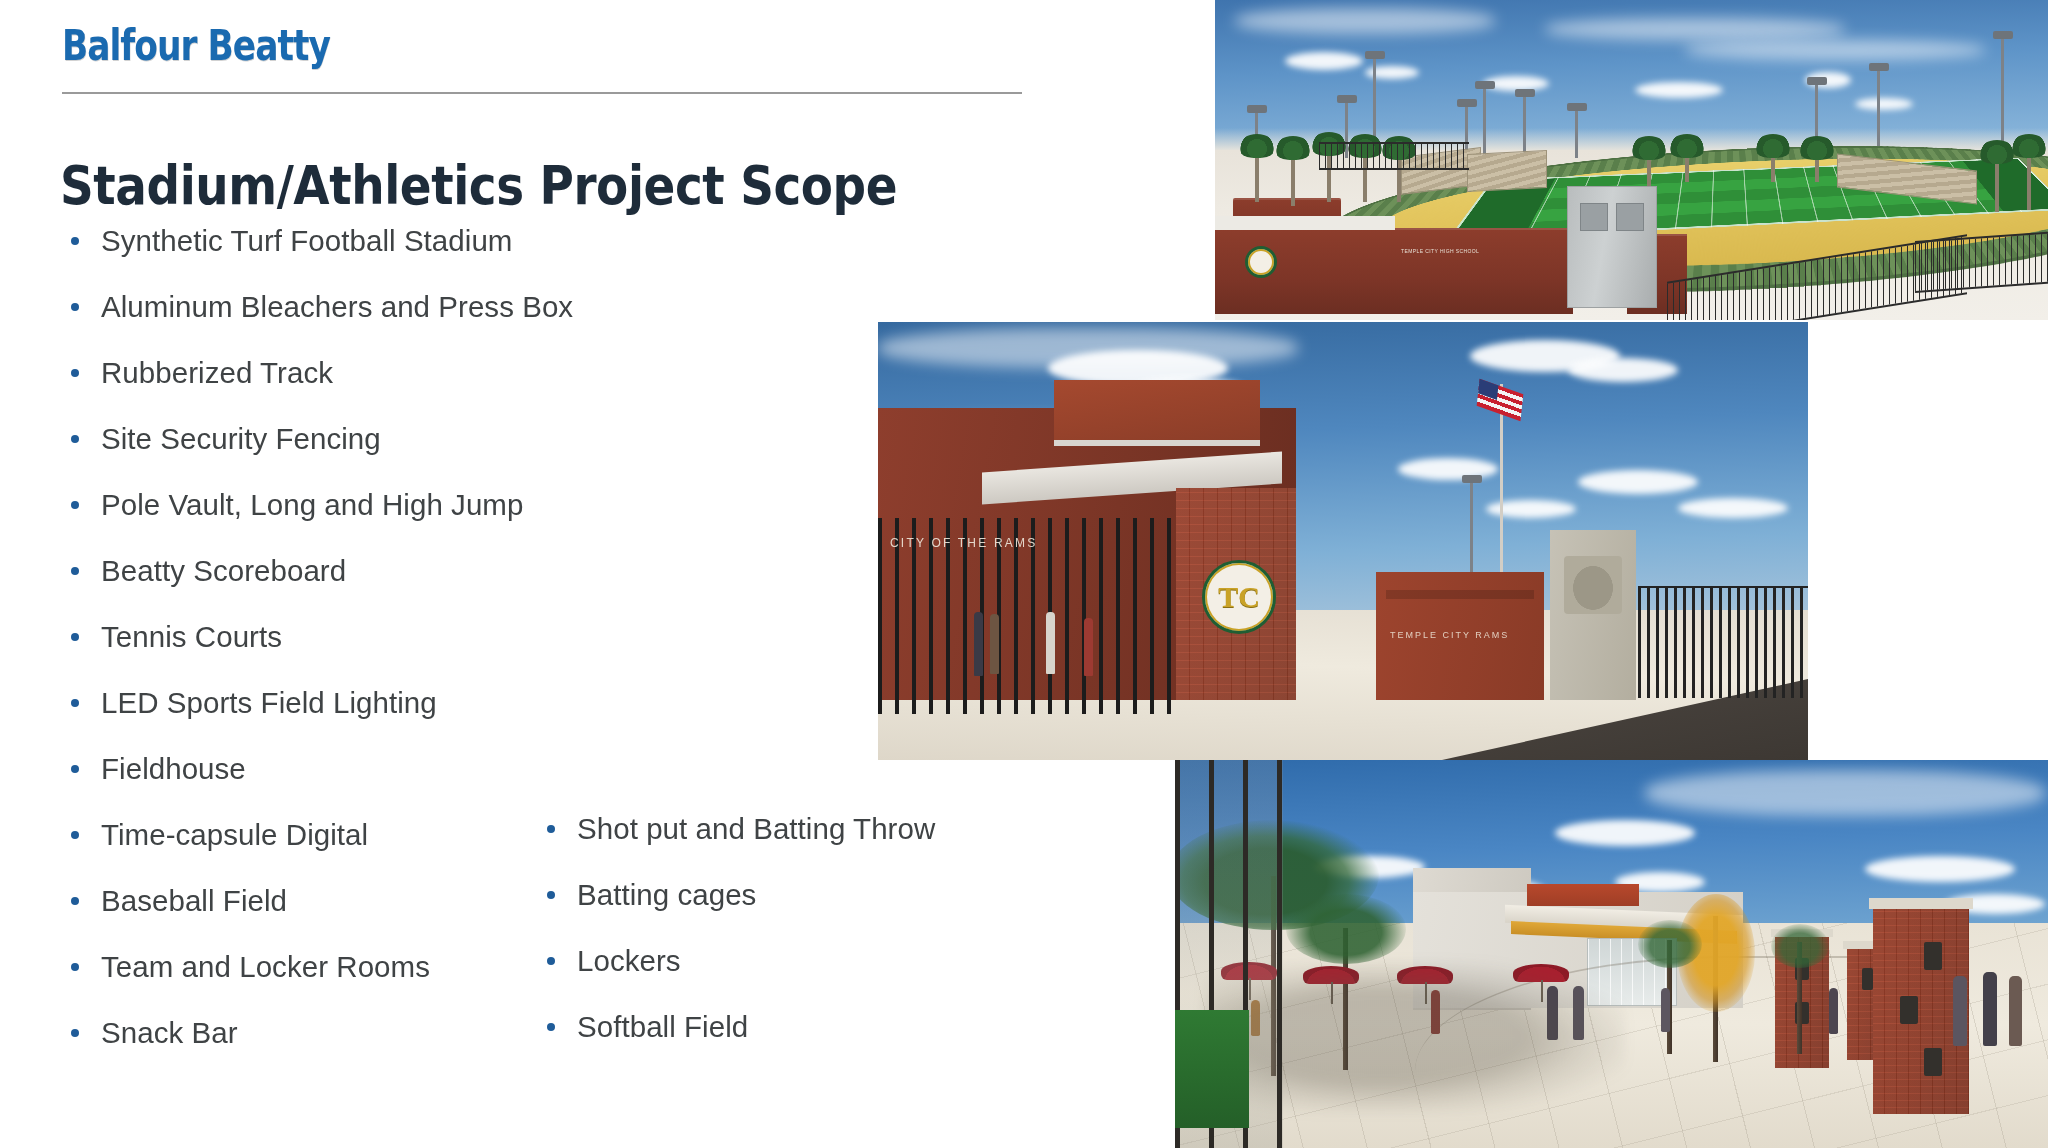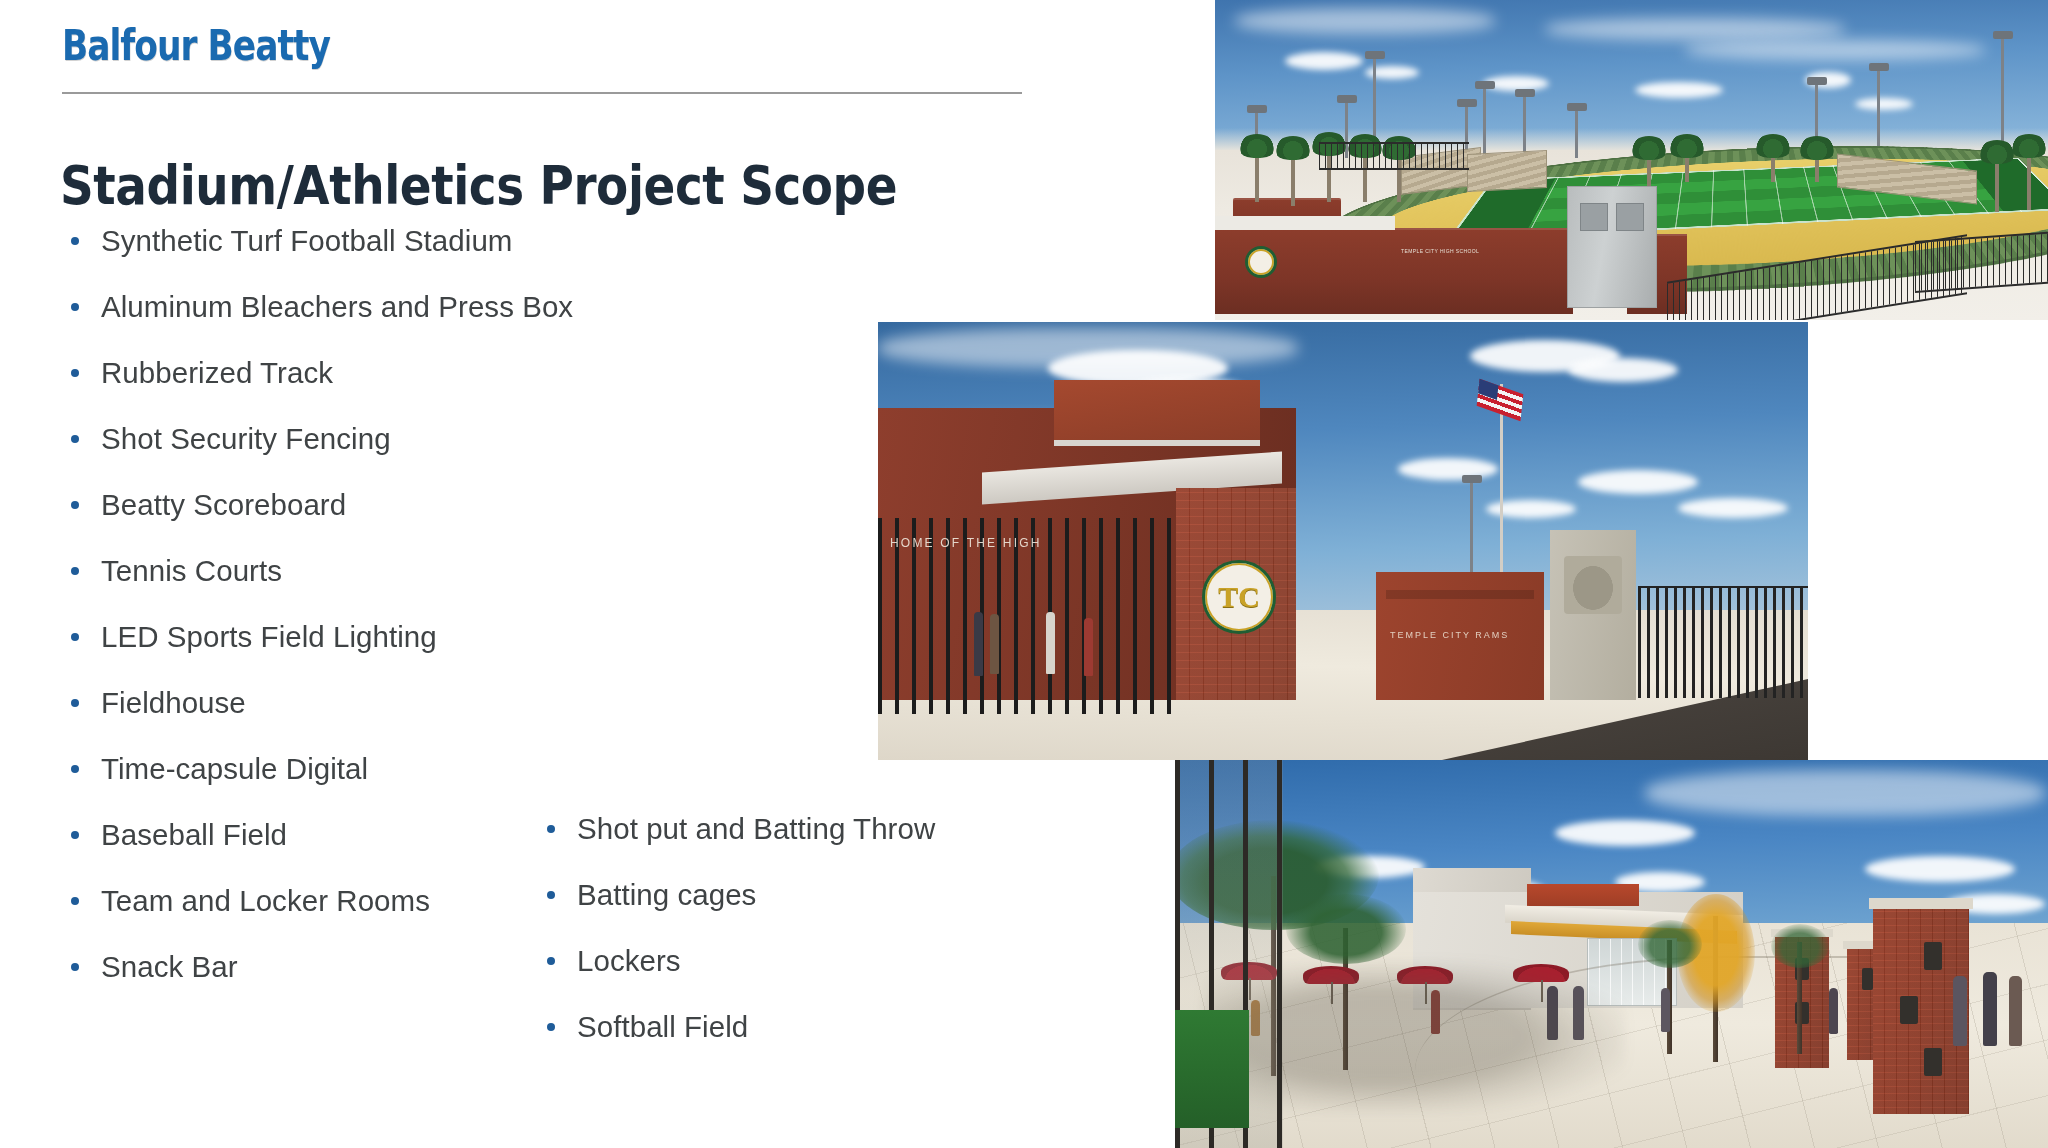--- a/index.html
+++ b/index.html
@@ -544,21 +544,25 @@
     <li class="bullet-item">
       <span class="bullet-dot"></span>
       <span>Aluminum Bleachers and Press Box</span>
     </li>
     <li class="bullet-item">
       <span class="bullet-dot"></span>
       <span>Rubberized Track</span>
     </li>
     <li class="bullet-item">
       <span class="bullet-dot"></span>
-      <span>Shot Security Fencing</span>
+      <span>Site Security Fencing</span>
+    </li>
+    <li class="bullet-item">
+      <span class="bullet-dot"></span>
+      <span>Pole Vault, Long and High Jump</span>
     </li>
     <li class="bullet-item">
       <span class="bullet-dot"></span>
       <span>Beatty Scoreboard</span>
     </li>
     <li class="bullet-item">
       <span class="bullet-dot"></span>
       <span>Tennis Courts</span>
     </li>
     <li class="bullet-item">
@@ -707,21 +711,21 @@
     </div>
 
     <div id="en-rightfence"></div>
 
     <div id="en-mass"></div>
     <div id="en-parapet"></div>
     <div id="en-canopy"></div>
 
     <div id="en-gate-glow"></div>
     <div id="en-gate"></div>
-    <div id="en-homeof">HOME OF THE HIGH</div>
+    <div id="en-homeof">CITY OF THE RAMS</div>
 
     <div class="person" style="left:96px;  top:290px; height:64px; background:#3a3a46;"></div>
     <div class="person" style="left:112px; top:292px; height:60px; background:#6d5542;"></div>
     <div class="person" style="left:168px; top:290px; height:62px; background:#d8d4cc;"></div>
     <div class="person" style="left:206px; top:296px; height:58px; background:#9d3a32;"></div>
 
     <div id="en-pylon"></div>
     <div class="crest" id="en-crest">
       <div class="mono">TC</div>
     </div>

